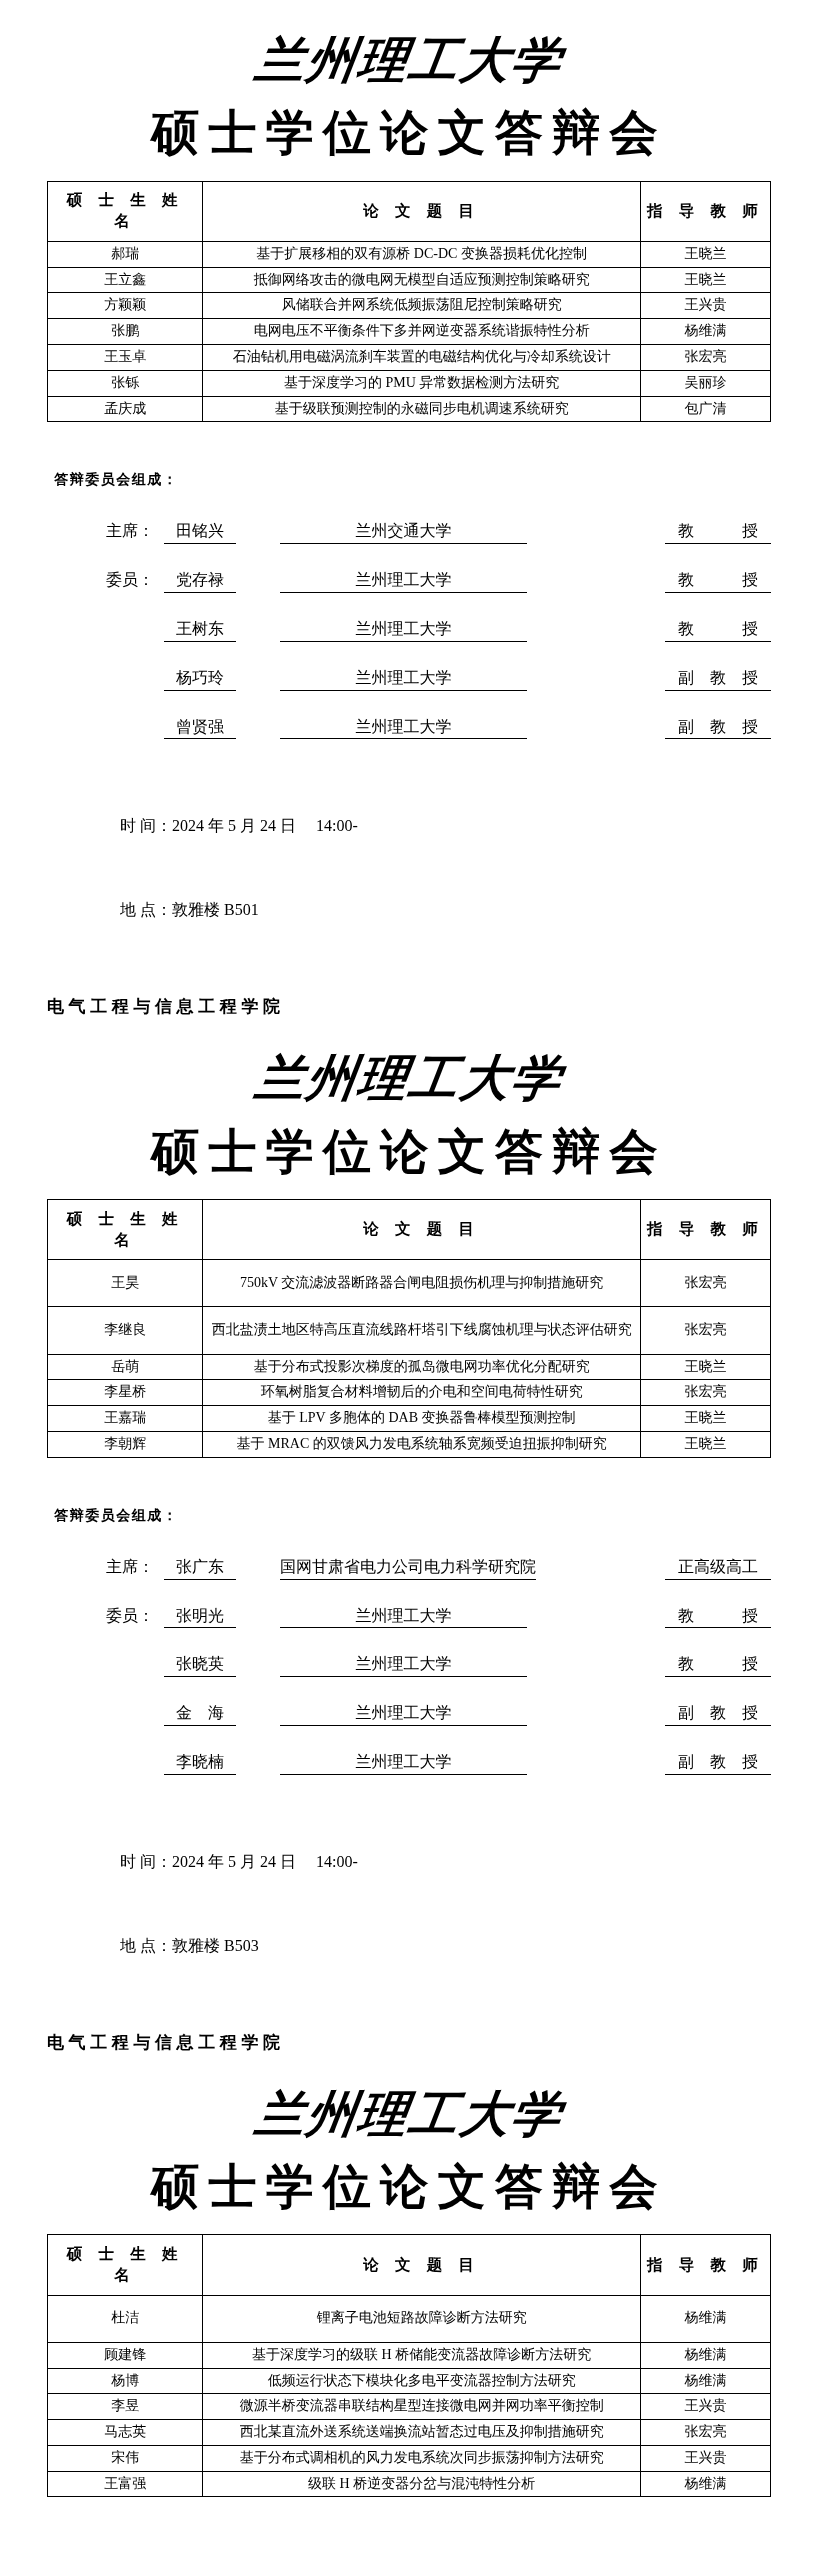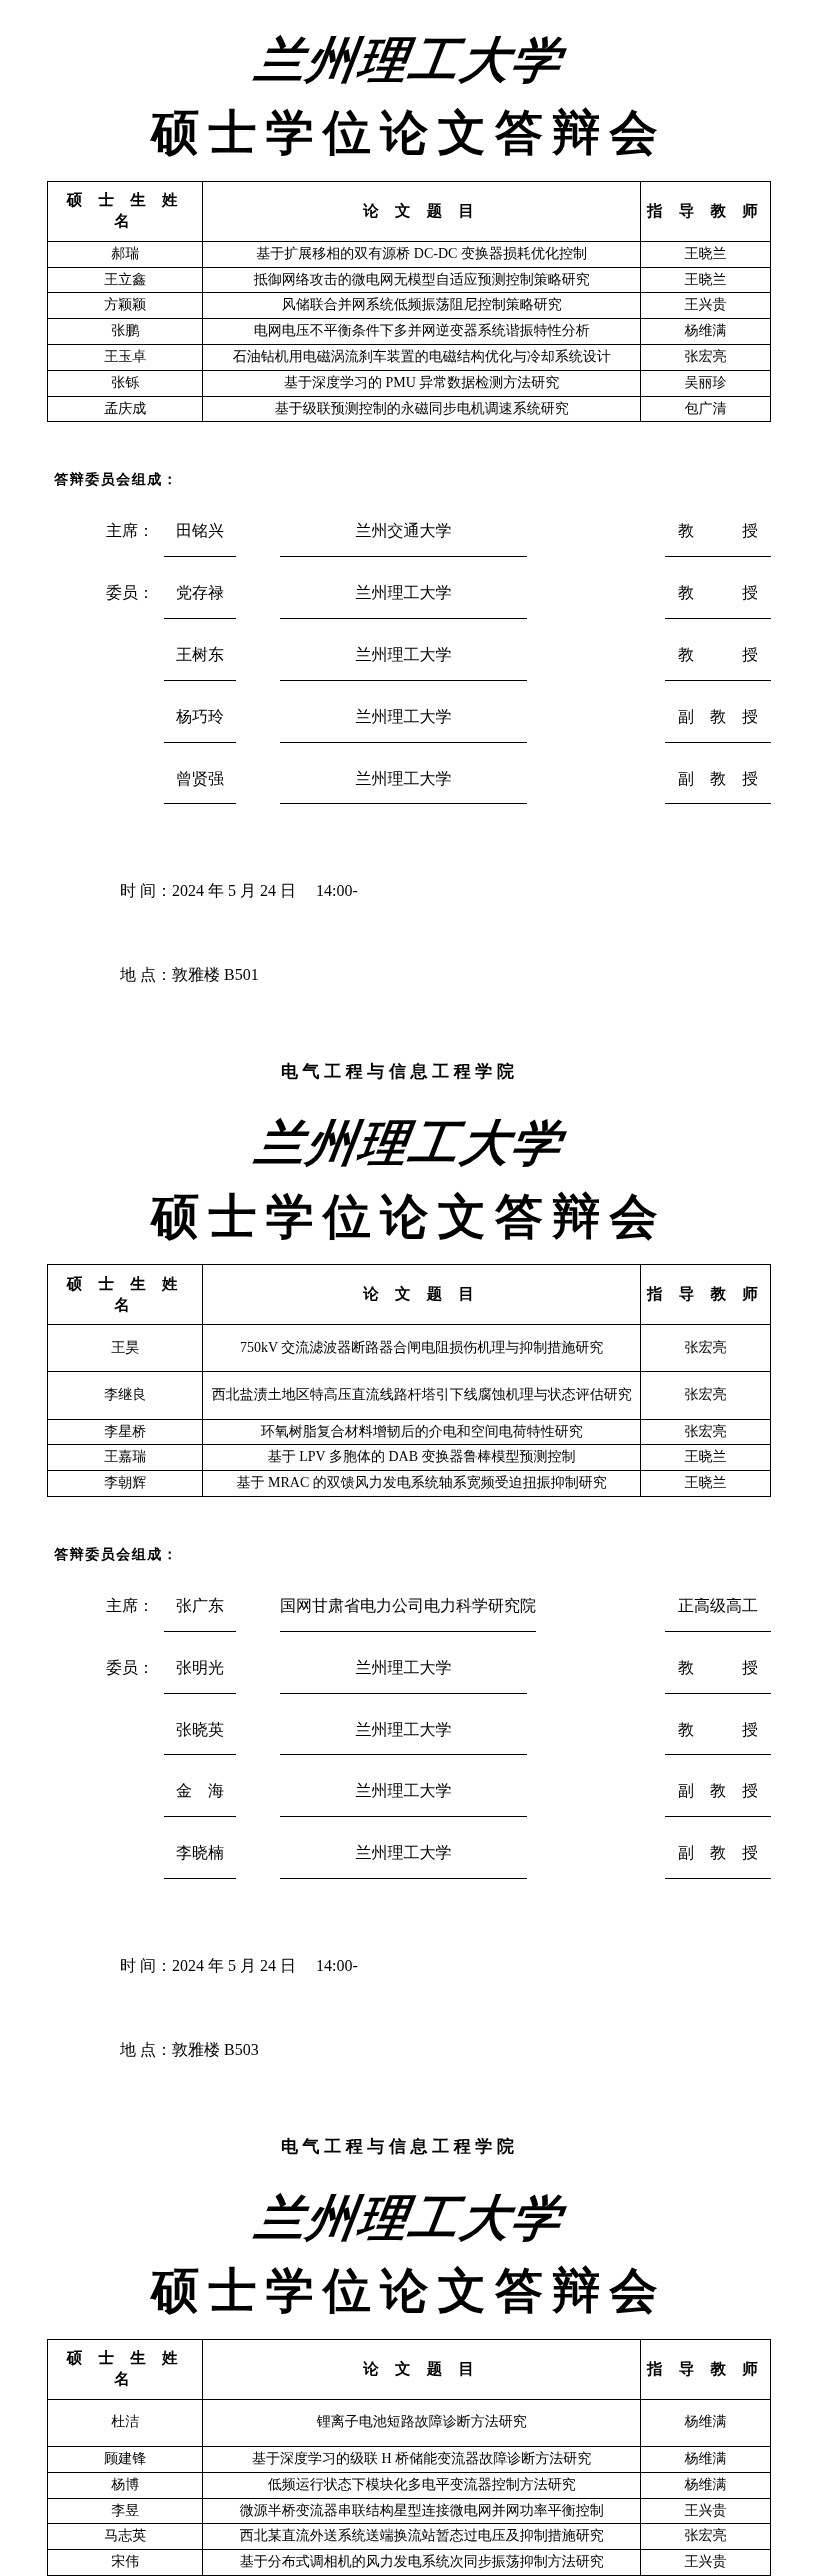--- a/index.html
+++ b/index.html
@@ -89,36 +89,36 @@
   .c-label {
     width: 58px;
     flex: 0 0 auto;
     white-space: pre-wrap;
   }
   .u {
     display: inline-block;
     border-bottom: 1px solid #000;
     text-align: center;
     white-space: pre-wrap;
-    padding-bottom: 14px;
+    padding-bottom: 1px;
   }
   .c-name { width: 72px; flex: 0 0 auto; }
   .c-aff  { min-width: 247px; flex: 0 0 auto; margin-left: 44px; }
   .c-title{ width: 106px; flex: 0 0 auto; margin-left: auto; }
 
   .info-row {
     padding-left: 57px;
     font-size: 16px;
     white-space: pre-wrap;
   }
   .info-row.time-row { margin-top: 59px; }
   .info-row.loc-row  { margin-top: 27px; }
 
   .school-row {
-    text-align: center;
+    text-align: left;
     padding-right: 18.5px;
     font-size: 17px;
     font-weight: bold;
     letter-spacing: 4.6px;
     margin-top: 56px;
     white-space: nowrap;
   }
 </style>
 </head>
 <body>
@@ -247,20 +247,25 @@
         <td>王昊</td>
         <td>750kV 交流滤波器断路器合闸电阻损伤机理与抑制措施研究</td>
         <td>张宏亮</td>
       </tr>
       <tr class="tall">
         <td>李继良</td>
         <td>西北盐渍土地区特高压直流线路杆塔引下线腐蚀机理与状态评估研究</td>
         <td>张宏亮</td>
       </tr>
       <tr>
+        <td>岳萌</td>
+        <td>基于分布式投影次梯度的孤岛微电网功率优化分配研究</td>
+        <td>王晓兰</td>
+      </tr>
+      <tr>
         <td>李星桥</td>
         <td>环氧树脂复合材料增韧后的介电和空间电荷特性研究</td>
         <td>张宏亮</td>
       </tr>
       <tr>
         <td>王嘉瑞</td>
         <td>基于 LPV 多胞体的 DAB 变换器鲁棒模型预测控制</td>
         <td>王晓兰</td>
       </tr>
       <tr>

